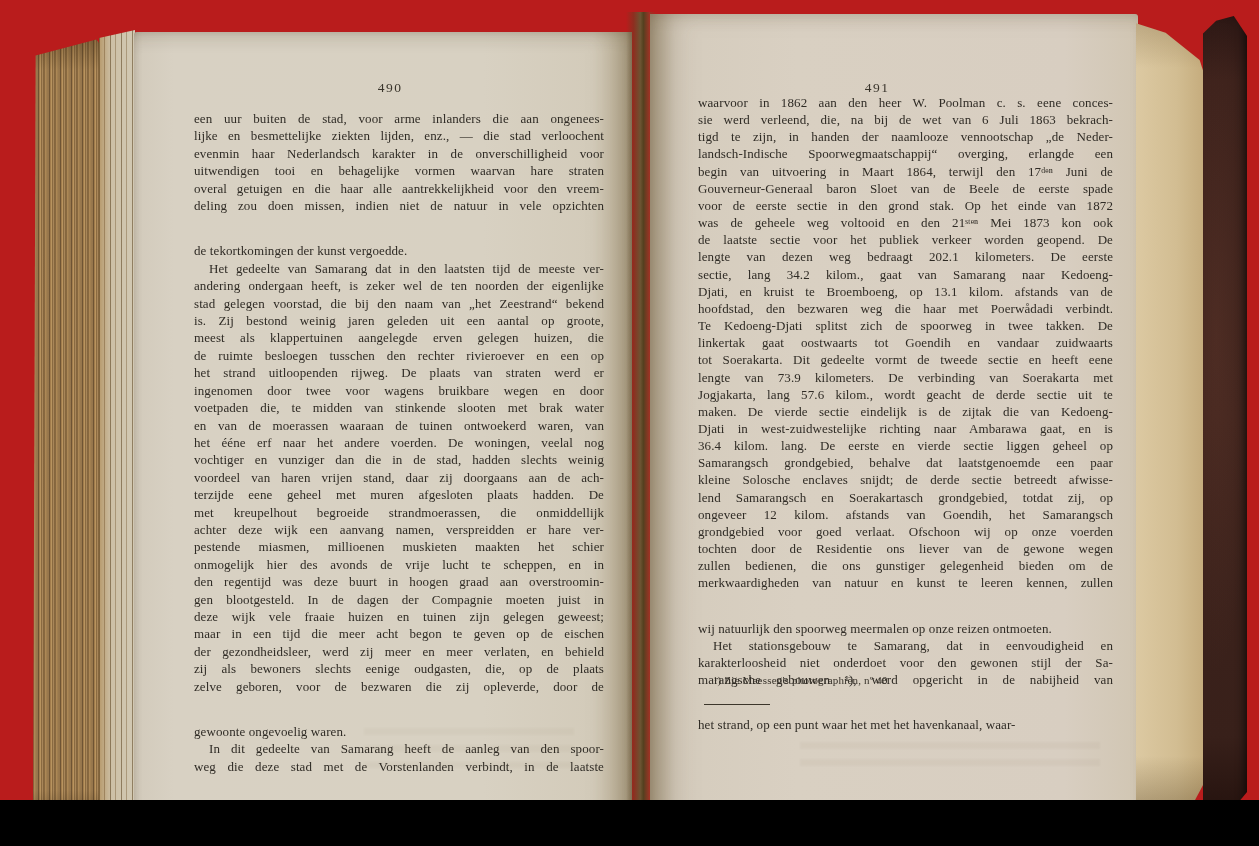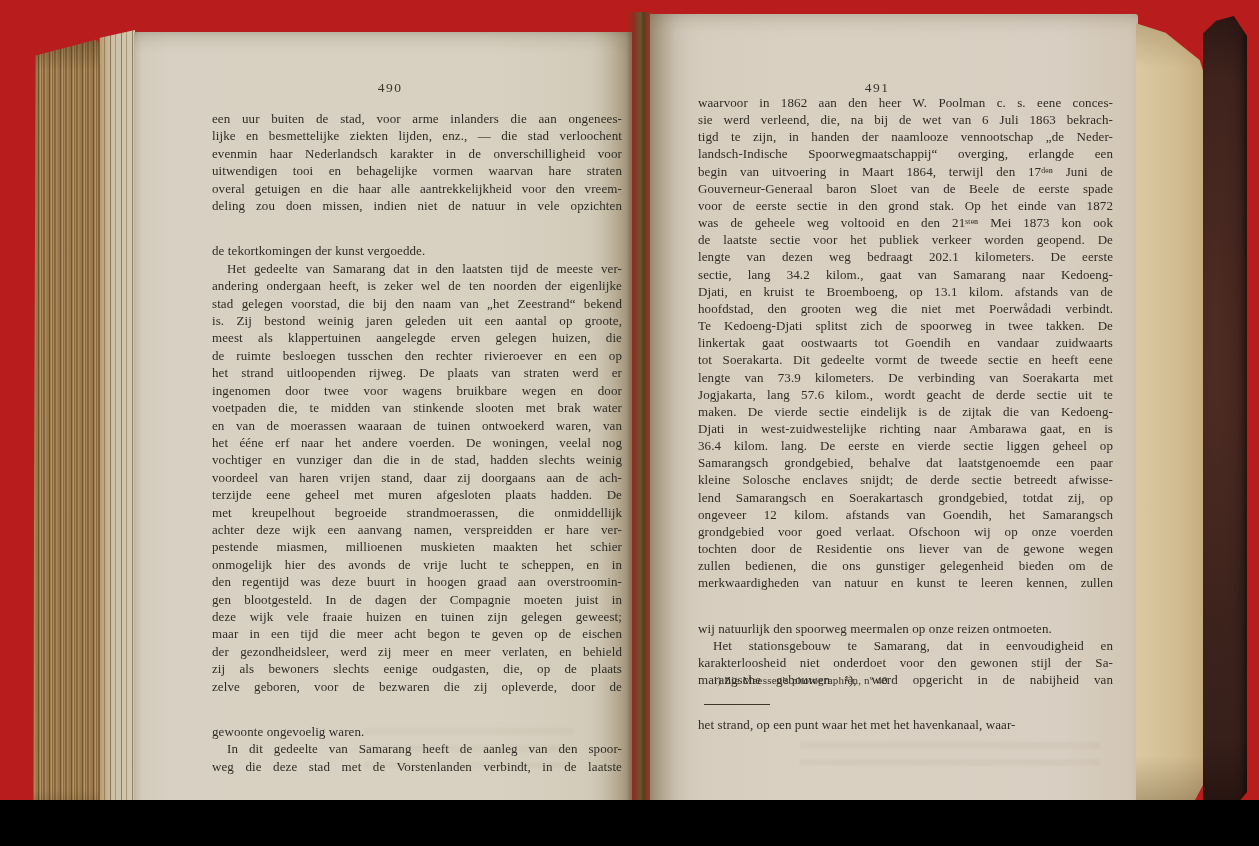--- a/index.html
+++ b/index.html
@@ -69,21 +69,21 @@
     border-radius:0 12px 10px 0;
     box-shadow:inset -6px 0 10px -4px rgba(0,0,0,.7);
   }
   
   .pagenum{
     position:absolute;text-align:center;font-size:13.5px;letter-spacing:1.5px;color:#3a352c;
   }
   .page-left .pagenum{left:56px;top:48px;width:400px;}
   .page-right .pagenum{left:20px;top:66px;width:414px;}
   .textblock{position:absolute;font-size:13px;}
-  .page-left .textblock{left:78px;top:78px;width:410px;line-height:17.4px;}
+  .page-left .textblock{left:60px;top:78px;width:410px;line-height:17.4px;}
   .page-right .textblock{left:48px;top:80px;width:415px;line-height:17.15px;}
   .line{
     white-space:nowrap;text-align:justify;text-align-last:justify;
     letter-spacing:.1px;color:#2f2b25;
   }
   .line.indent{text-indent:15px;}
   .line.para-end{text-align-last:left;margin-top:28px;}
   .footnote-rule{
     position:absolute;left:54px;top:690px;width:66px;border-top:1.4px solid #3c362b;
   }
@@ -160,21 +160,21 @@
         <div class="line">tigd te zijn, in handen der naamlooze vennootschap „de Neder-</div>
         <div class="line">landsch-Indische Spoorwegmaatschappij“ overging, erlangde een</div>
         <div class="line">begin van uitvoering in Maart 1864, terwijl den 17ᵈᵉⁿ Juni de</div>
         <div class="line">Gouverneur-Generaal baron Sloet van de Beele de eerste spade</div>
         <div class="line">voor de eerste sectie in den grond stak. Op het einde van 1872</div>
         <div class="line">was de geheele weg voltooid en den 21ˢᵗᵉⁿ Mei 1873 kon ook</div>
         <div class="line">de laatste sectie voor het publiek verkeer worden geopend. De</div>
         <div class="line">lengte van dezen weg bedraagt 202.1 kilometers. De eerste</div>
         <div class="line">sectie, lang 34.2 kilom., gaat van Samarang naar Kedoeng-</div>
         <div class="line">Djati, en kruist te Broemboeng, op 13.1 kilom. afstands van de</div>
-        <div class="line">hoofdstad, den grooten weg die niet met Poerwådadi verbindt.</div>
+        <div class="line">hoofdstad, den bezwaren weg die haar met Poerwådadi verbindt.</div>
         <div class="line">Te Kedoeng-Djati splitst zich de spoorweg in twee takken. De</div>
         <div class="line">linkertak gaat oostwaarts tot Goendih en vandaar zuidwaarts</div>
         <div class="line">tot Soerakarta. Dit gedeelte vormt de tweede sectie en heeft eene</div>
         <div class="line">lengte van 73.9 kilometers. De verbinding van Soerakarta met</div>
         <div class="line">Jogjakarta, lang 57.6 kilom., wordt geacht de derde sectie uit te</div>
         <div class="line">maken. De vierde sectie eindelijk is de zijtak die van Kedoeng-</div>
         <div class="line">Djati in west-zuidwestelijke richting naar Ambarawa gaat, en is</div>
         <div class="line">36.4 kilom. lang. De eerste en vierde sectie liggen geheel op</div>
         <div class="line">Samarangsch grondgebied, behalve dat laatstgenoemde een paar</div>
         <div class="line">kleine Solosche enclaves snijdt; de derde sectie betreedt afwisse-</div>

